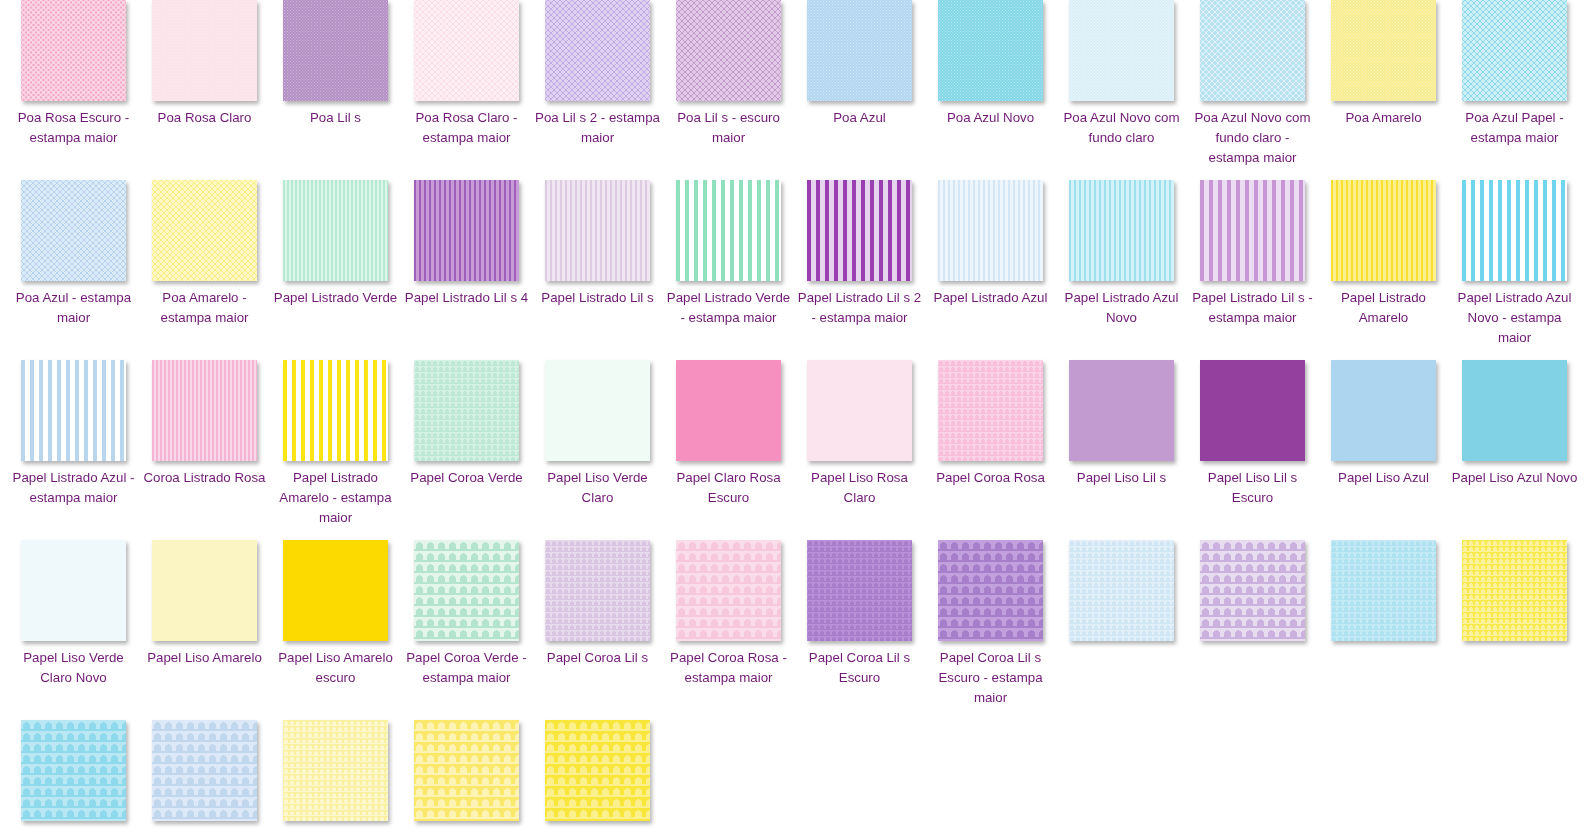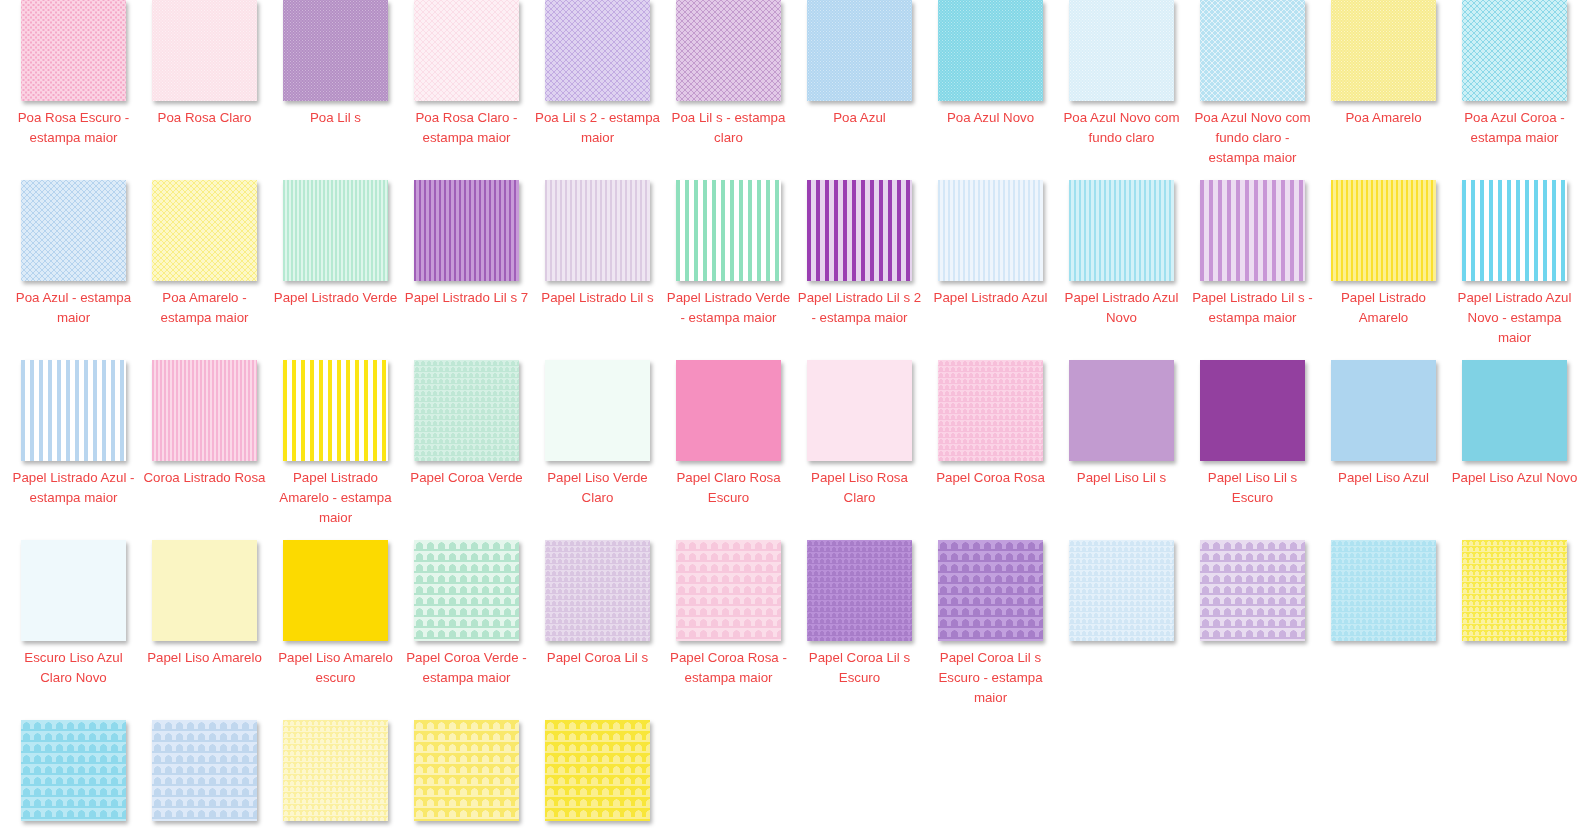--- a/index.html
+++ b/index.html
@@ -56,21 +56,21 @@
     background-repeat: repeat;
     background-color: #eee;
   }
 
   .caption {
     margin-top: 7px;
     width: 127px;
     text-align: center;
     font-size: 13.3px;
     line-height: 20px;
-    color: #ef4444;
+    color: #701a75;
     word-wrap: break-word;
     font-family: "Liberation Sans", sans-serif;
   }
 
   
   .row5 .thumb-wrap { margin-top: 0; }
 </style>
 </head>
 <body>
 
@@ -103,21 +103,21 @@
       <div class="tile">
         <div class="thumb-wrap">
           <div class="thumb" style="background-color: rgb(194, 171, 226); background-image: radial-gradient(rgb(222, 210, 240) 1.8px, transparent 1.92px), radial-gradient(rgb(222, 210, 240) 1.8px, transparent 1.92px); background-size: 6px 6px, 6px 6px; background-position: 0px 0px, 3px 3px;"></div>
         </div>
         <div class="caption">Poa Lil s 2 - estampa maior</div>
       </div>
       <div class="tile">
         <div class="thumb-wrap">
           <div class="thumb" style="background-color: rgb(195, 155, 205); background-image: radial-gradient(rgb(226, 201, 231) 1.8px, transparent 1.92px), radial-gradient(rgb(226, 201, 231) 1.8px, transparent 1.92px); background-size: 6px 6px, 6px 6px; background-position: 0px 0px, 3px 3px;"></div>
         </div>
-        <div class="caption">Poa Lil s - estampa claro</div>
+        <div class="caption">Poa Lil s - escuro maior</div>
       </div>
       <div class="tile">
         <div class="thumb-wrap">
           <div class="thumb" style="background-color: rgb(178, 214, 240); background-image: radial-gradient(rgb(210, 231, 247) 0.9px, transparent 0.96px), radial-gradient(rgb(210, 231, 247) 0.9px, transparent 0.96px); background-size: 3px 3px, 3px 3px; background-position: 0px 0px, 1.5px 1.5px;"></div>
         </div>
         <div class="caption">Poa Azul</div>
       </div>
       <div class="tile">
         <div class="thumb-wrap">
           <div class="thumb" style="background-color: rgb(130, 215, 230); background-image: radial-gradient(rgb(181, 232, 241) 0.9px, transparent 0.96px), radial-gradient(rgb(181, 232, 241) 0.9px, transparent 0.96px); background-size: 3px 3px, 3px 3px; background-position: 0px 0px, 1.5px 1.5px;"></div>
@@ -139,21 +139,21 @@
       <div class="tile">
         <div class="thumb-wrap">
           <div class="thumb" style="background-color: rgb(247, 235, 143); background-image: radial-gradient(rgb(252, 246, 196) 0.9px, transparent 0.96px), radial-gradient(rgb(252, 246, 196) 0.9px, transparent 0.96px); background-size: 3px 3px, 3px 3px; background-position: 0px 0px, 1.5px 1.5px;"></div>
         </div>
         <div class="caption">Poa Amarelo</div>
       </div>
       <div class="tile">
         <div class="thumb-wrap">
           <div class="thumb" style="background-color: rgb(140, 216, 232); background-image: radial-gradient(rgb(204, 240, 246) 1.8px, transparent 1.92px), radial-gradient(rgb(204, 240, 246) 1.8px, transparent 1.92px); background-size: 6px 6px, 6px 6px; background-position: 0px 0px, 3px 3px;"></div>
         </div>
-        <div class="caption">Poa Azul Coroa - estampa maior</div>
+        <div class="caption">Poa Azul Papel - estampa maior</div>
       </div>
       <div class="tile">
         <div class="thumb-wrap">
           <div class="thumb" style="background-color: rgb(181, 211, 238); background-image: radial-gradient(rgb(220, 235, 248) 1.8px, transparent 1.92px), radial-gradient(rgb(220, 235, 248) 1.8px, transparent 1.92px); background-size: 6px 6px, 6px 6px; background-position: 0px 0px, 3px 3px;"></div>
         </div>
         <div class="caption">Poa Azul - estampa maior</div>
       </div>
       <div class="tile">
         <div class="thumb-wrap">
           <div class="thumb" style="background-color: rgb(249, 238, 132); background-image: radial-gradient(rgb(253, 248, 198) 1.8px, transparent 1.92px), radial-gradient(rgb(253, 248, 198) 1.8px, transparent 1.92px); background-size: 6px 6px, 6px 6px; background-position: 0px 0px, 3px 3px;"></div>
@@ -163,21 +163,21 @@
       <div class="tile">
         <div class="thumb-wrap">
           <div class="thumb" style="background-color: rgb(182, 233, 210); background-image: repeating-linear-gradient(90deg, rgb(182, 233, 210) 0px, rgb(182, 233, 210) 2px, rgb(221, 246, 235) 2px, rgb(221, 246, 235) 4px); background-size: 4px 100%;"></div>
         </div>
         <div class="caption">Papel Listrado Verde</div>
       </div>
       <div class="tile">
         <div class="thumb-wrap">
           <div class="thumb" style="background-color: rgb(160, 95, 184); background-image: repeating-linear-gradient(90deg, rgb(160, 95, 184) 0px, rgb(160, 95, 184) 2.5px, rgb(199, 154, 216) 2.5px, rgb(199, 154, 216) 5px); background-size: 5px 100%;"></div>
         </div>
-        <div class="caption">Papel Listrado Lil s 7</div>
+        <div class="caption">Papel Listrado Lil s 4</div>
       </div>
       <div class="tile">
         <div class="thumb-wrap">
           <div class="thumb" style="background-color: rgb(220, 203, 226); background-image: repeating-linear-gradient(90deg, rgb(220, 203, 226) 0px, rgb(220, 203, 226) 2.5px, rgb(239, 230, 242) 2.5px, rgb(239, 230, 242) 5px); background-size: 5px 100%;"></div>
         </div>
         <div class="caption">Papel Listrado Lil s</div>
       </div>
       <div class="tile">
         <div class="thumb-wrap">
           <div class="thumb" style="background-color: rgb(143, 224, 189); background-image: repeating-linear-gradient(90deg, rgb(143, 224, 189) 0px, rgb(143, 224, 189) 4.5px, rgb(255, 255, 255) 4.5px, rgb(255, 255, 255) 9px); background-size: 9px 100%;"></div>
@@ -289,21 +289,21 @@
       <div class="tile">
         <div class="thumb-wrap">
           <div class="thumb" style="background: rgb(128, 210, 228);"></div>
         </div>
         <div class="caption">Papel Liso Azul Novo</div>
       </div>
       <div class="tile">
         <div class="thumb-wrap">
           <div class="thumb" style="background: rgb(239, 249, 252);"></div>
         </div>
-        <div class="caption">Escuro Liso Azul Claro Novo</div>
+        <div class="caption">Papel Liso Verde Claro Novo</div>
       </div>
       <div class="tile">
         <div class="thumb-wrap">
           <div class="thumb" style="background: rgb(250, 245, 195);"></div>
         </div>
         <div class="caption">Papel Liso Amarelo</div>
       </div>
       <div class="tile">
         <div class="thumb-wrap">
           <div class="thumb" style="background: rgb(252, 218, 0);"></div>

